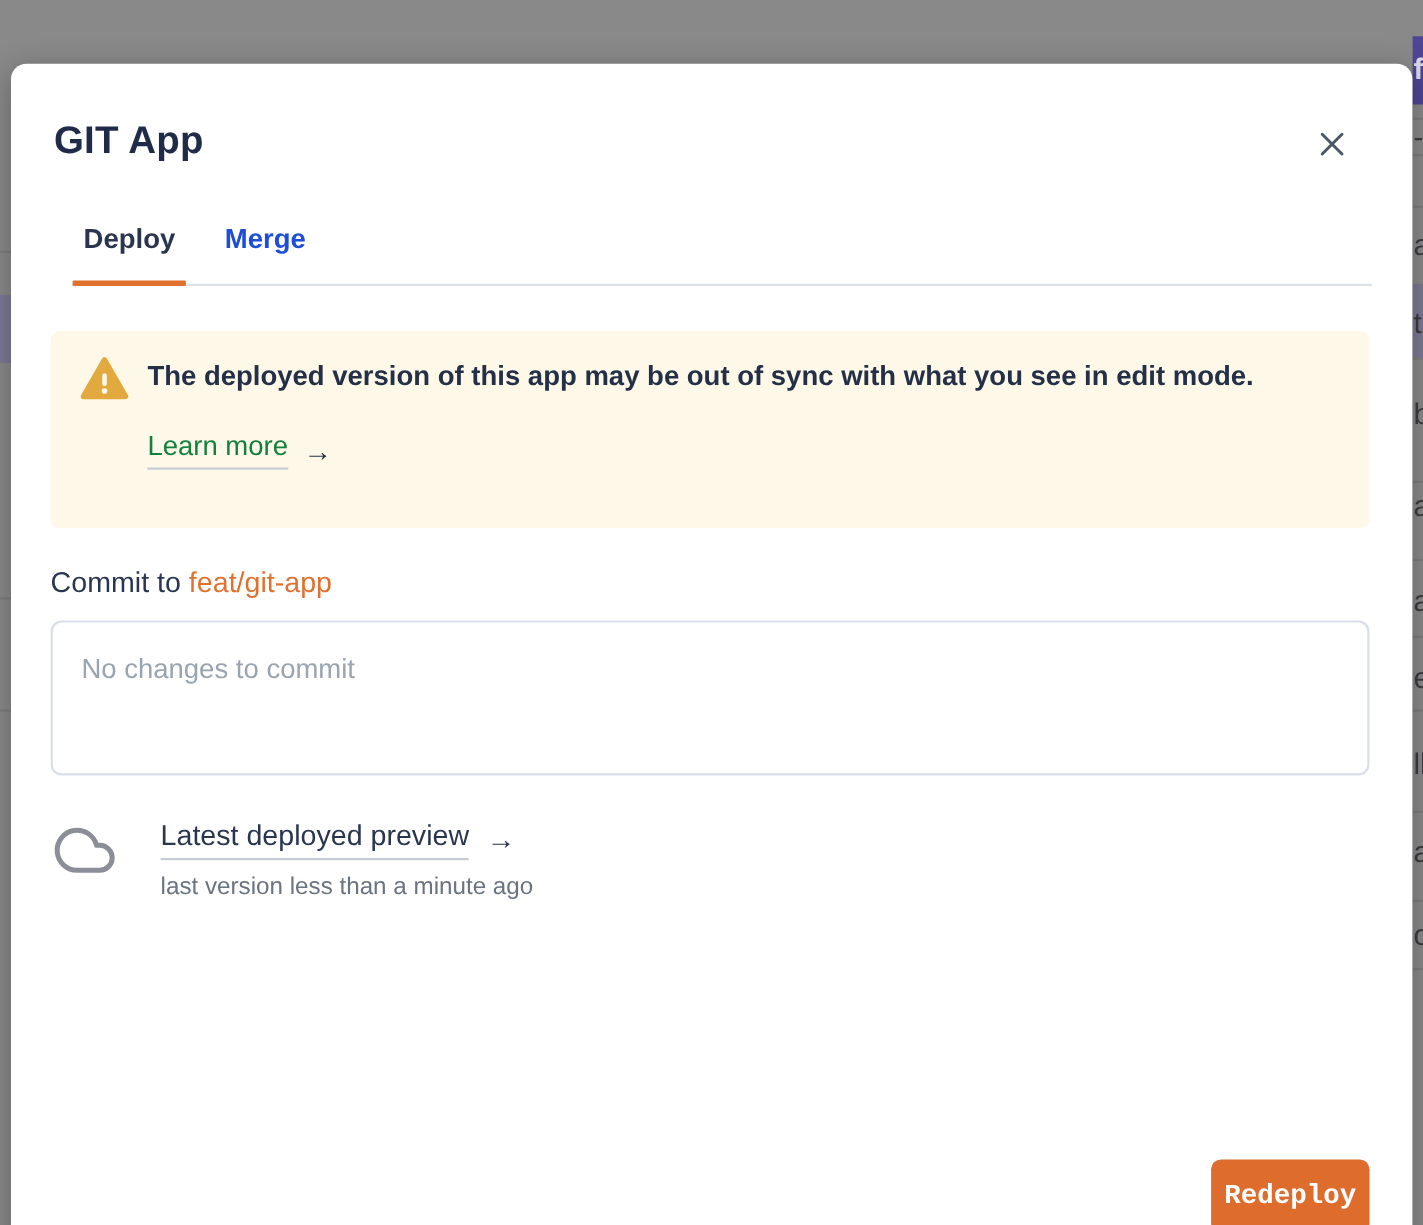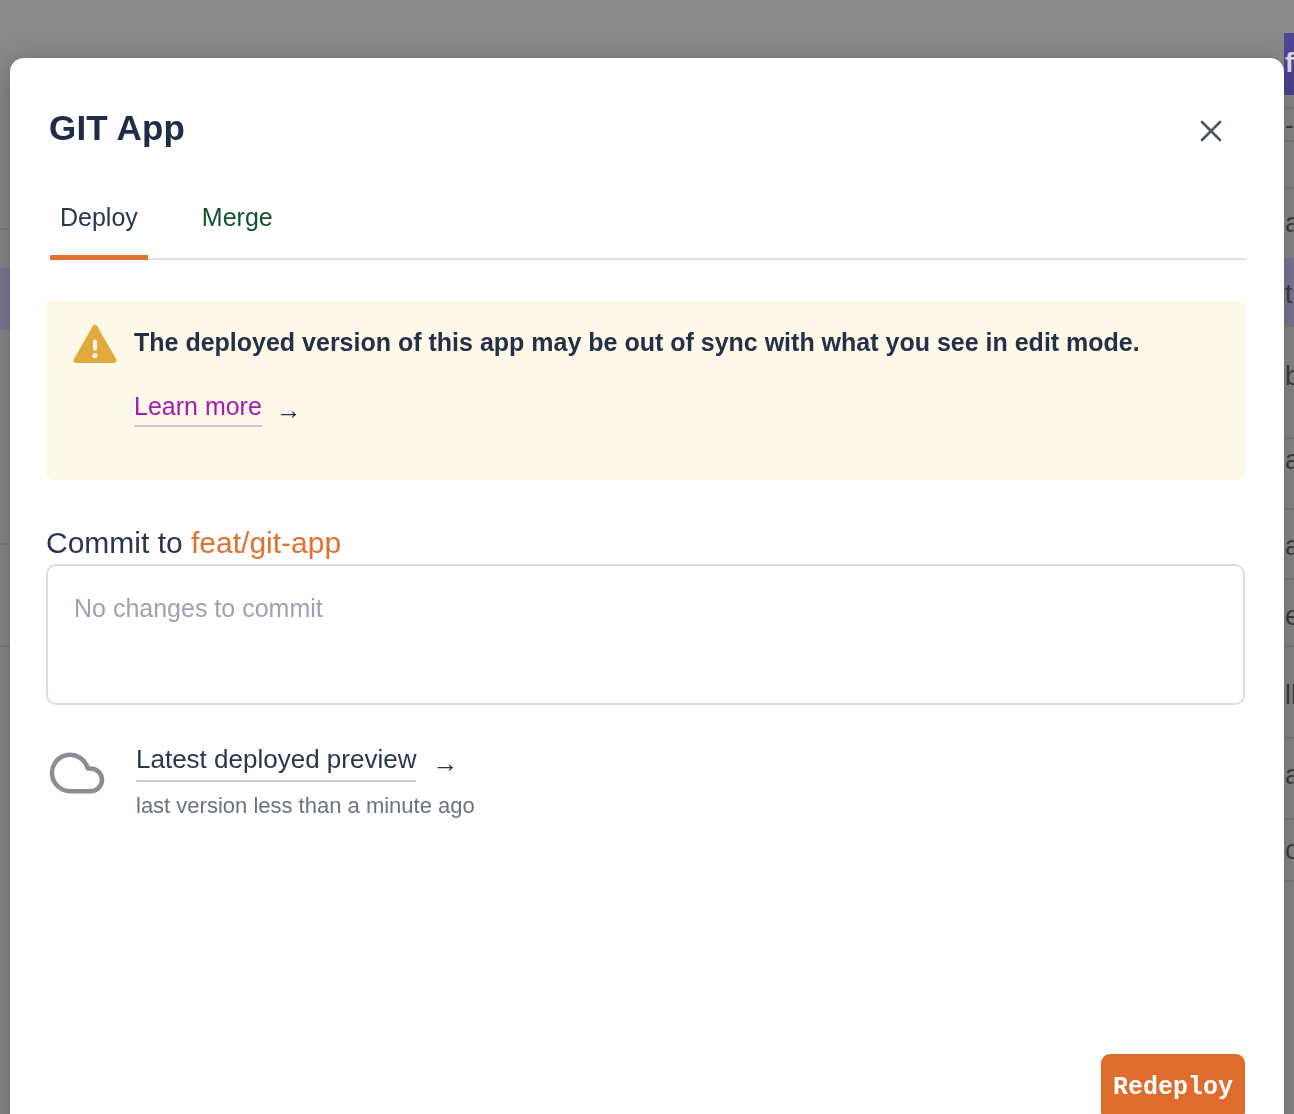--- a/index.html
+++ b/index.html
@@ -42,29 +42,29 @@
   }
 
   .close-btn {
     position: absolute; top: 58px; right: 58px;
     width: 30px; height: 30px;
     background: none; border: none; padding: 0;
     cursor: pointer; line-height: 0;
   }
 
   .tabs {
-    position: absolute; top: 139px; left: 40px; right: 37px;
+    position: absolute; top: 139px; left: 56px; right: 37px;
     height: 63px; box-sizing: border-box;
     border-bottom: 2px solid #dde1e8;
-    display: flex; gap: 44px;
+    display: flex; gap: 25px; font-weight: bold;
   }
   .tab {
     position: relative; height: 100%; box-sizing: border-box;
     padding: 6px 10px 0;
-    font-size: 25px; color: #14532d;
+    font-size: 25px; color: #1d4ed8;
     cursor: pointer; display: flex; align-items: flex-start;
   }
   .tab-active { color: #2a3650; }
   .tab-active::after {
     content: ""; position: absolute; left: 0; right: 0; bottom: -2px;
     height: 5px; background: #e0712f; border-radius: 1px;
   }
 
   .banner {
     position: absolute; top: 243px; left: 36px; right: 39px; height: 179px;
@@ -73,43 +73,43 @@
   .banner-icon { position: absolute; left: 26px; top: 22px; line-height: 0; }
   .banner-body { position: absolute; left: 88px; top: 20px; right: 30px; }
   .banner-line {
     font-size: 25px; line-height: 42px; font-weight: 700; color: #243048;
   }
   .learn-more-row {
     margin-top: 29px; display: flex; align-items: center; gap: 14px;
     font-size: 25px;
   }
   .learn-more-link {
-    color: #a21caf; text-decoration: none;
+    color: #15803d; text-decoration: none;
     border-bottom: 2px solid #c6ccd6; padding-bottom: 4px;
     cursor: pointer;
   }
   .arrow-glyph { color: #243048; font-size: 26px; line-height: 1; }
 
   .commit-label {
-    position: absolute; top: 468px; left: 36px;
-    font-size: 30px; color: #2a3650;
+    position: absolute; top: 456px; left: 36px;
+    font-size: 26px; color: #2a3650;
   }
   .commit-label .branch { color: #e0712f; }
 
   .commit-box {
     position: absolute; top: 506px; left: 36px; right: 39px; height: 141px;
     box-sizing: border-box;
     border: 2px solid #dadfe7; border-radius: 10px;
     font-family: inherit; font-size: 25px; color: #243048;
     padding: 28px 26px;
     resize: none; outline: none;
   }
   .commit-box::placeholder { color: #9aa4b0; }
 
-  .preview { position: absolute; top: 686px; left: 38px; display: flex; gap: 30px; }
+  .preview { position: absolute; top: 686px; left: 38px; display: flex; gap: 40px; }
   .cloud-wrap { margin-top: 4px; line-height: 0; }
   .preview-link-row { display: flex; align-items: center; gap: 16px; font-size: 26px; }
   .preview-link {
     color: #2a3650; text-decoration: none;
     border-bottom: 2px solid #c6ccd6; padding-bottom: 5px;
     cursor: pointer;
   }
   .preview-status { margin-top: 11px; font-size: 22px; color: #6a7380; }
 
   .redeploy-btn {

